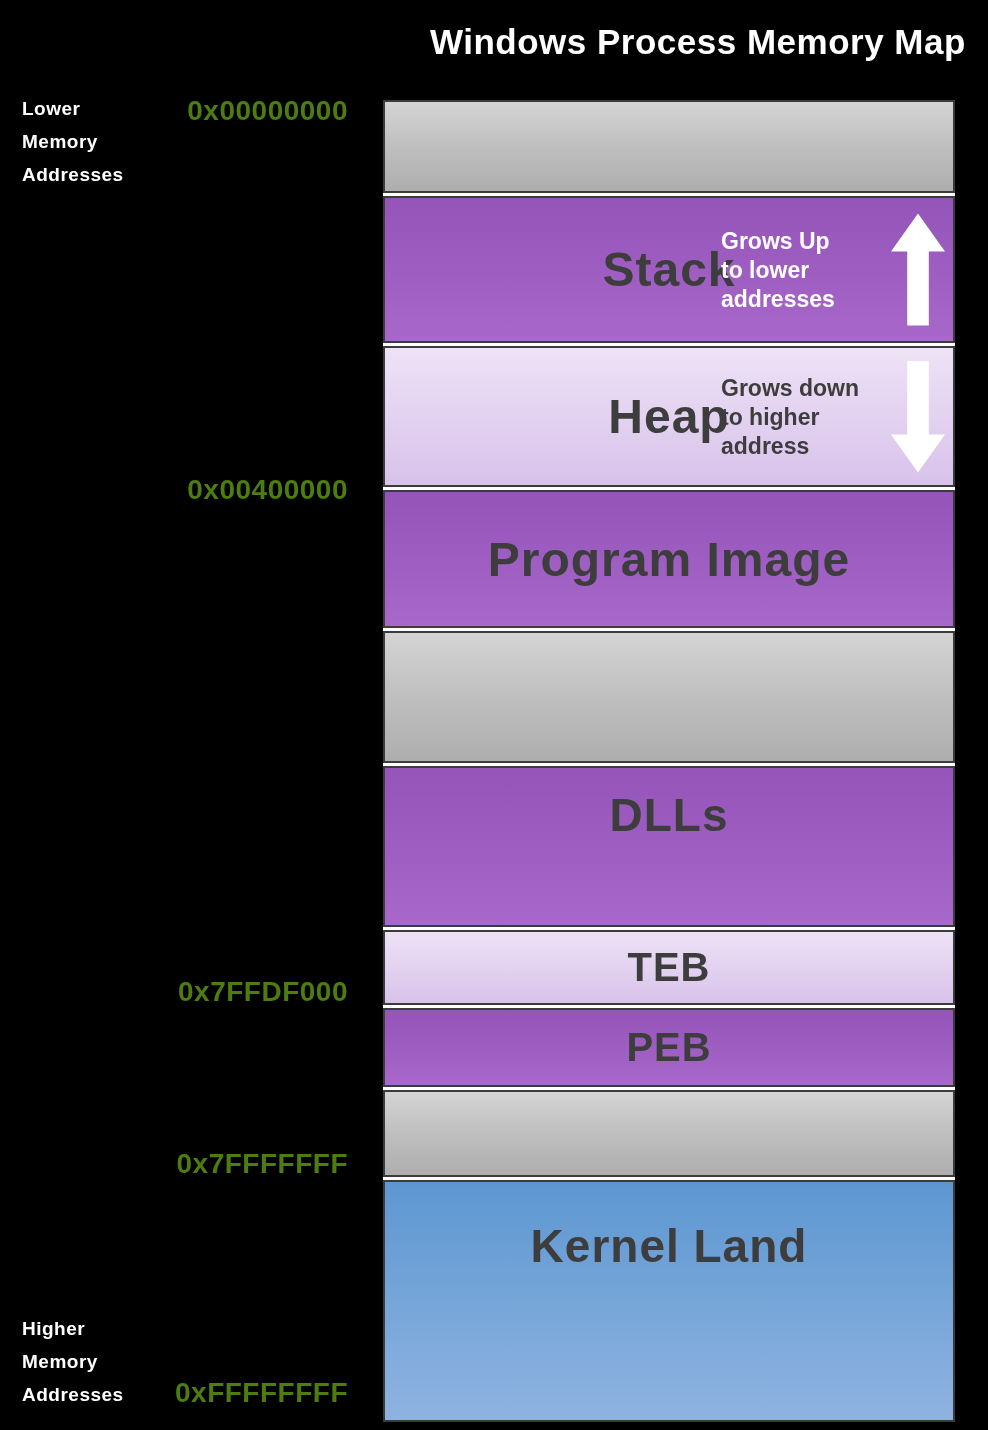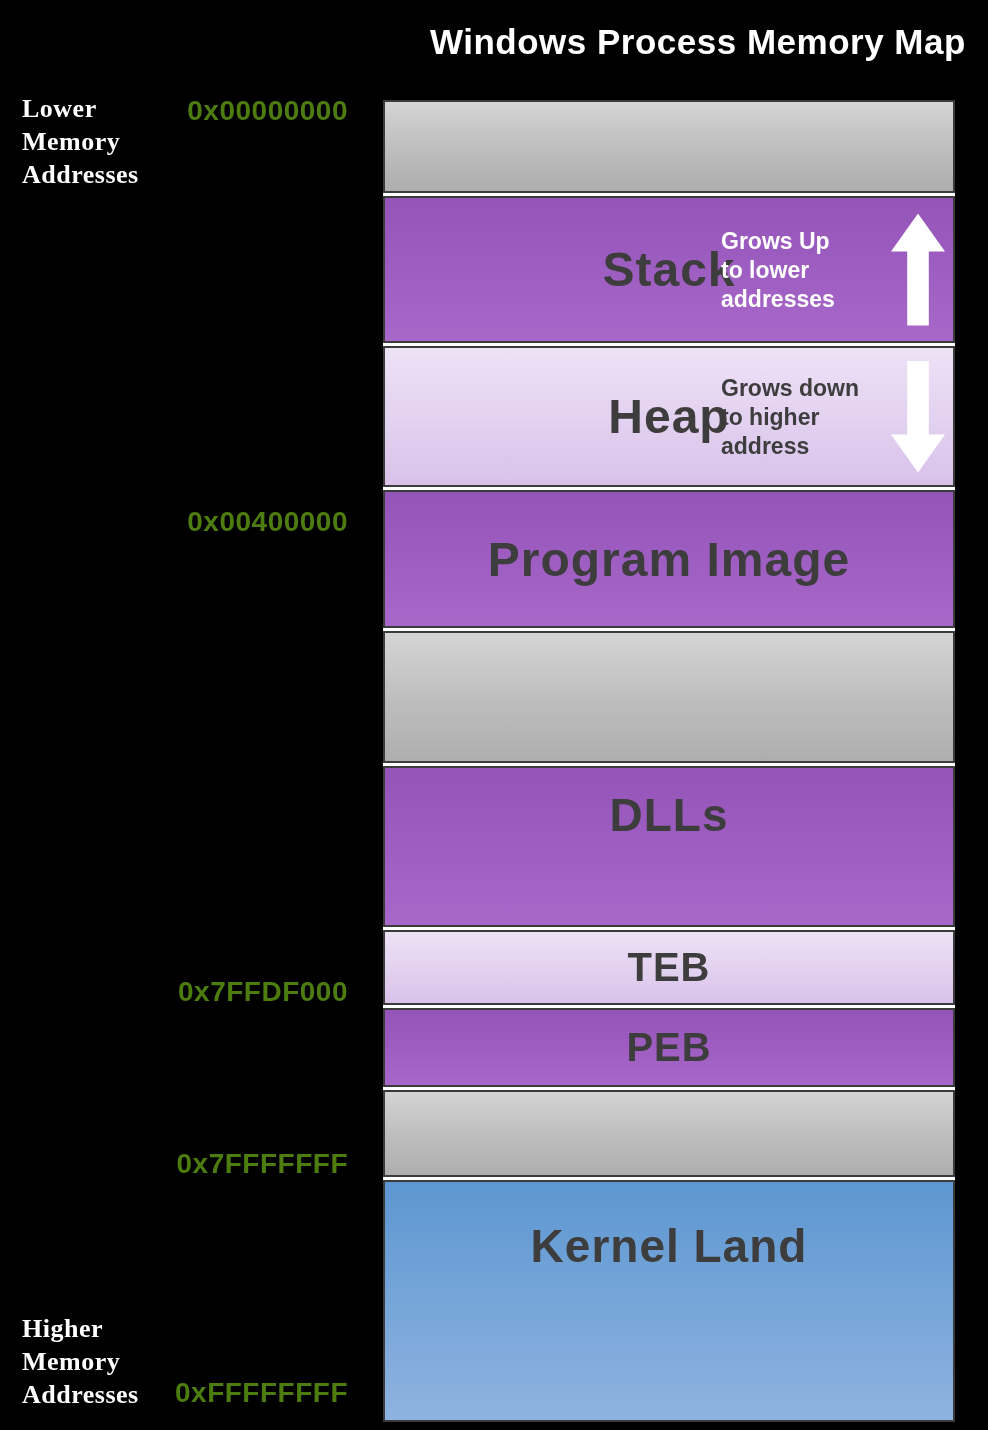--- a/index.html
+++ b/index.html
@@ -22,44 +22,43 @@
     letter-spacing: 0.5px;
     color: #ffffff;
     white-space: nowrap;
   }
 
   
   .side-label {
     position: absolute;
     left: 22px;
     width: 160px;
-    font-size: 26px;
+    font-size: 19px;
     line-height: 33px;
     font-weight: 700;
     color: #ffffff;
     letter-spacing: 0.5px;
-    font-family: Liberation Serif, serif;
   }
   .side-label span { display: block; }
   .lower-label { top: 92px; }
   .higher-label { top: 1312px; }
 
   .addr {
     position: absolute;
     width: 220px;
     right: 640px;
     text-align: right;
     font-size: 28px;
     font-weight: 700;
     color: #4d7c0f;
     letter-spacing: 0.5px;
     white-space: nowrap;
   }
   .addr-top { top: 95px; }
-  .addr-program { top: 474px; margin-top: 32px; }
+  .addr-program { top: 474px; }
   .addr-peb { top: 976px; }
   .addr-kernel { top: 1148px; }
   .addr-bottom { top: 1377px; }
 
   
   .memory-map {
     position: absolute;
     left: 383px;
     top: 100px;
     width: 572px;

